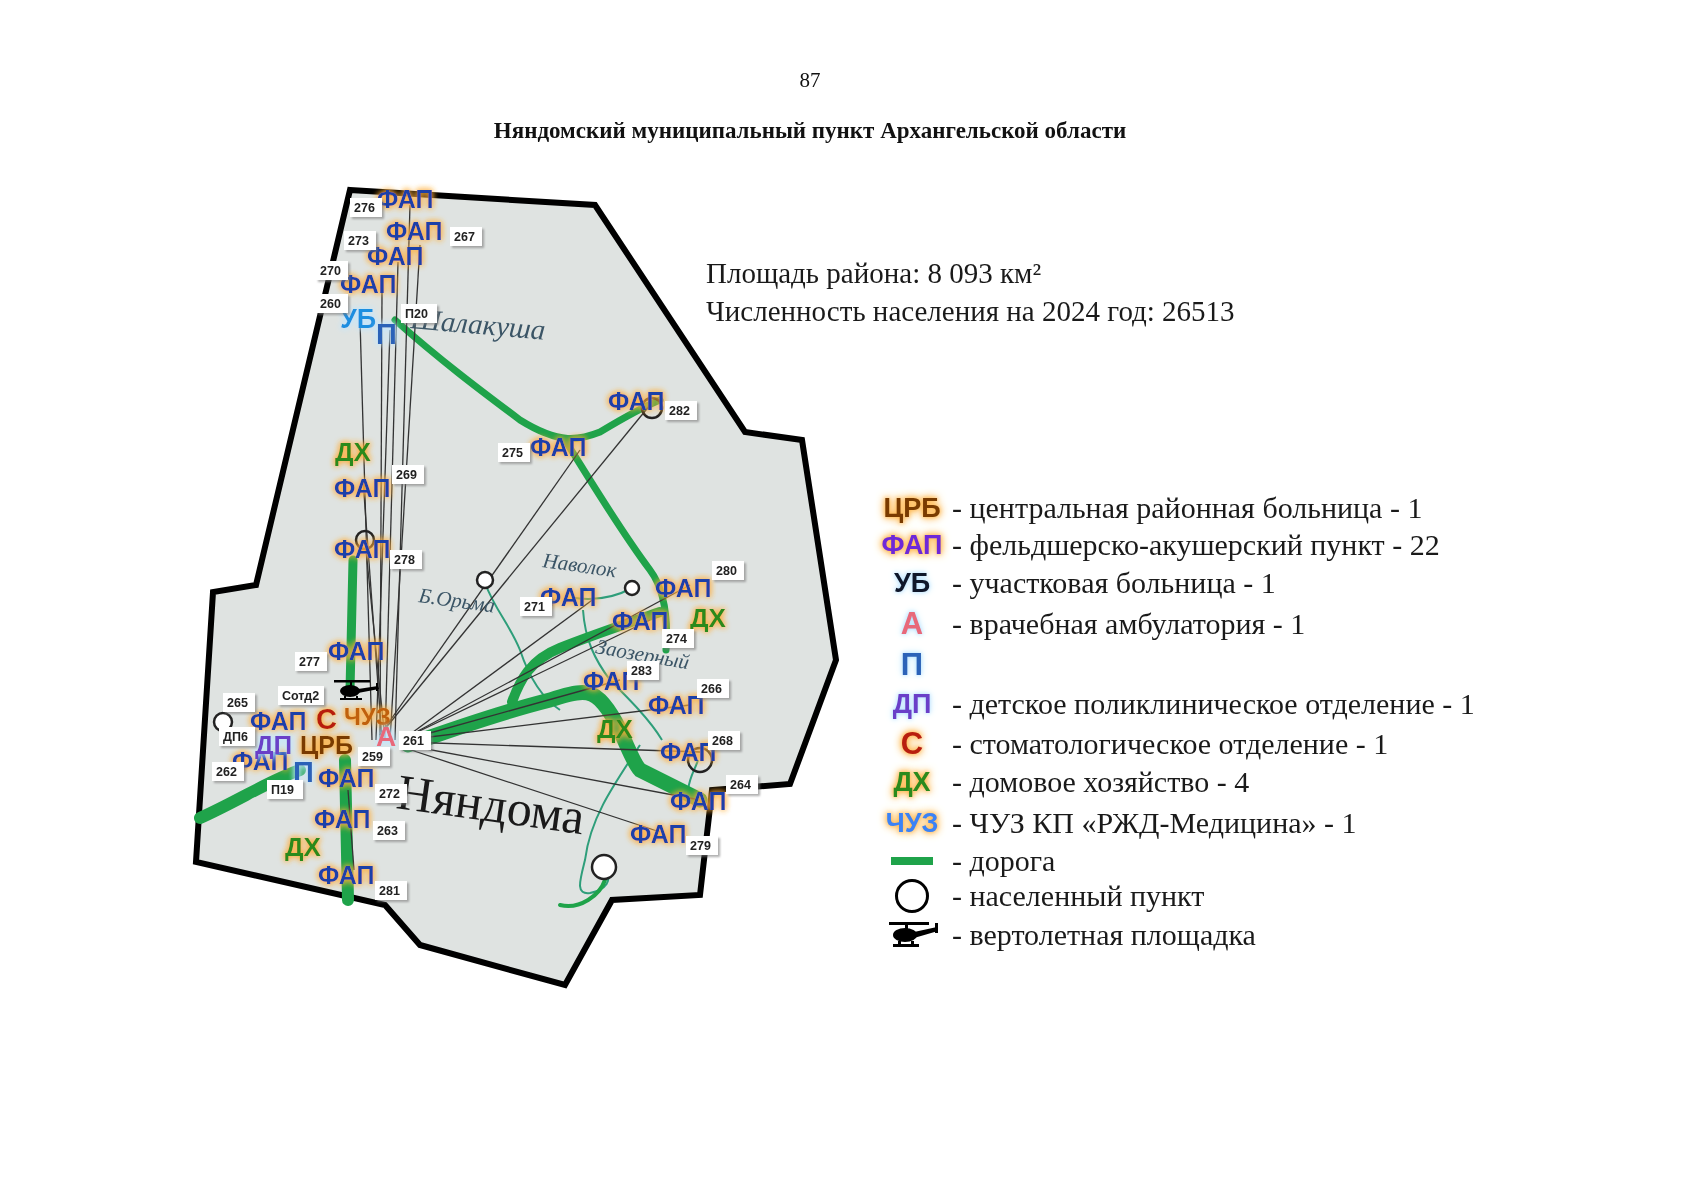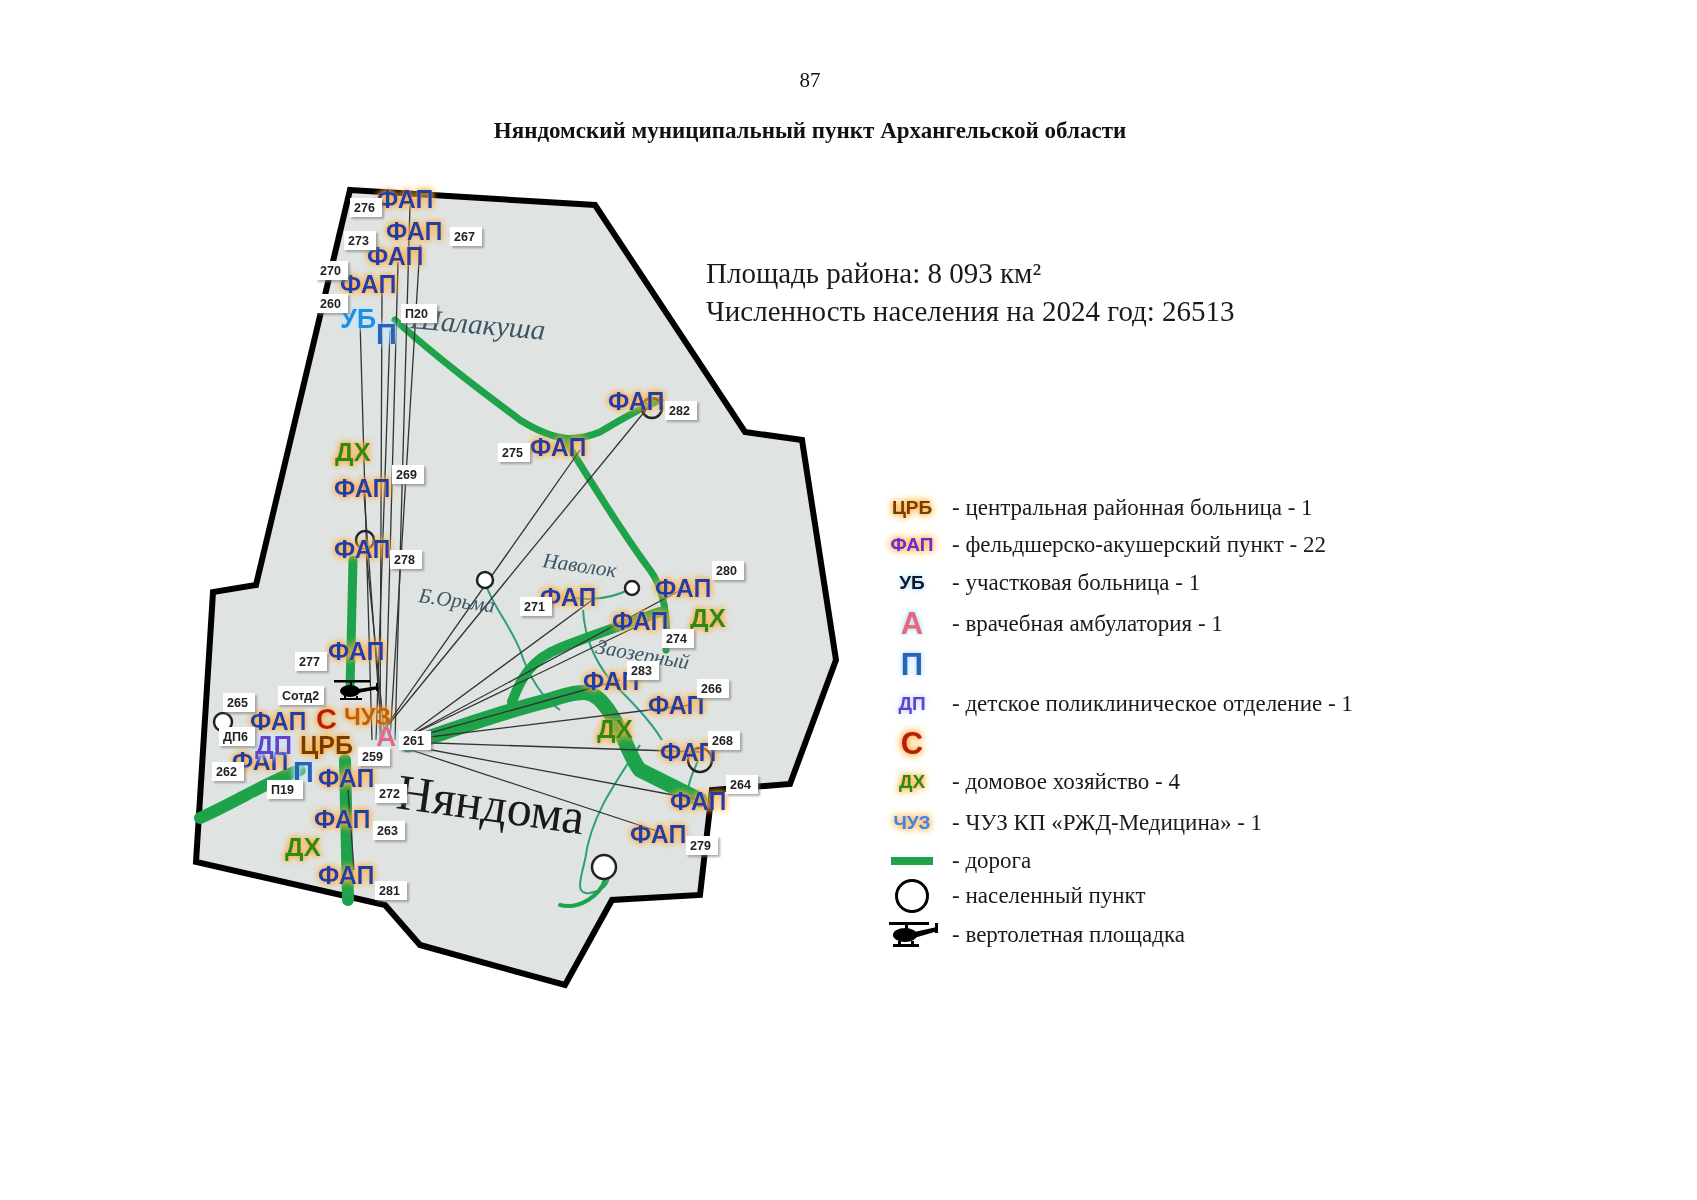--- a/index.html
+++ b/index.html
@@ -9,22 +9,22 @@
   .stats { position: absolute; left: 706px; top: 254px; font-size: 29px; line-height: 38px; color: #1a1a1a; }
   .map-svg { position: absolute; left: 0; top: 0; }
   .map-svg text { font-family: "Liberation Sans", "DejaVu Sans", sans-serif; }
   .place { font-family: "Liberation Serif", "DejaVu Serif", serif !important; font-style: italic; fill: #3b5566; }
   .city { font-family: "Liberation Serif", "DejaVu Serif", serif !important; fill: #1a1a1a; }
   .fac { font-weight: bold; font-family: "Liberation Sans", "DejaVu Sans", sans-serif; }
   .num-box rect { fill: #ffffff; }
   .num-box text { font-size: 12.5px; font-weight: bold; fill: #222; }
   .legend { position: absolute; left: 872px; top: 490px; }
   .legend-row { position: absolute; left: 0; height: 36px; white-space: nowrap; display: flex; align-items: center; }
-  .legend-sym { width: 80px; display: flex; justify-content: center; align-items: center; font-family: "Liberation Sans", "DejaVu Sans", sans-serif; font-weight: bold; font-size: 19px; }
-  .legend-text { font-size: 23px; color: #1a1a1a; }
+  .legend-sym { width: 80px; display: flex; justify-content: center; align-items: center; font-family: "Liberation Sans", "DejaVu Sans", sans-serif; font-weight: bold; font-size: 27px; }
+  .legend-text { font-size: 30px; color: #1a1a1a; }
   .glow-orange { text-shadow: 0 0 4px #ffb347, 0 0 8px #ffb347, 0 0 10px #ffcf7a; }
   .glow-blue { text-shadow: 0 0 4px #a9dcff, 0 0 8px #cfeeff; }
 </style>
 </head>
 <body>
 
 <div class="page-number">87</div>
 <div class="page-title">Няндомский муниципальный пункт Архангельской области</div>
 
 <svg class="map-svg" width="1697" height="1200" viewBox="0 0 1697 1200" xmlns="http://www.w3.org/2000/svg">
@@ -309,20 +309,21 @@
   </div>
   <div class="legend-row" style="top:157px">
     <span class="legend-sym glow-blue" style="color:#2b62b8;font-size:31px">П</span>
   </div>
   <div class="legend-row" style="top:196px">
     <span class="legend-sym glow-blue" style="color:#6a3fc8">ДП</span>
     <span class="legend-text">-  детское поликлиническое отделение - 1</span>
   </div>
   <div class="legend-row" style="top:236px">
     <span class="legend-sym glow-orange" style="color:#b81e0e;font-size:31px">С</span>
+    <span class="legend-text">-  стоматологическое отделение - 1</span>
   </div>
   <div class="legend-row" style="top:274px">
     <span class="legend-sym glow-orange" style="color:#2a8a1c">ДХ</span>
     <span class="legend-text">-   домовое хозяйство - 4</span>
   </div>
   <div class="legend-row" style="top:315px">
     <span class="legend-sym glow-orange" style="color:#3b82f6">ЧУЗ</span>
     <span class="legend-text">-   ЧУЗ КП «РЖД-Медицина» - 1</span>
   </div>
   <div class="legend-row" style="top:353px">

